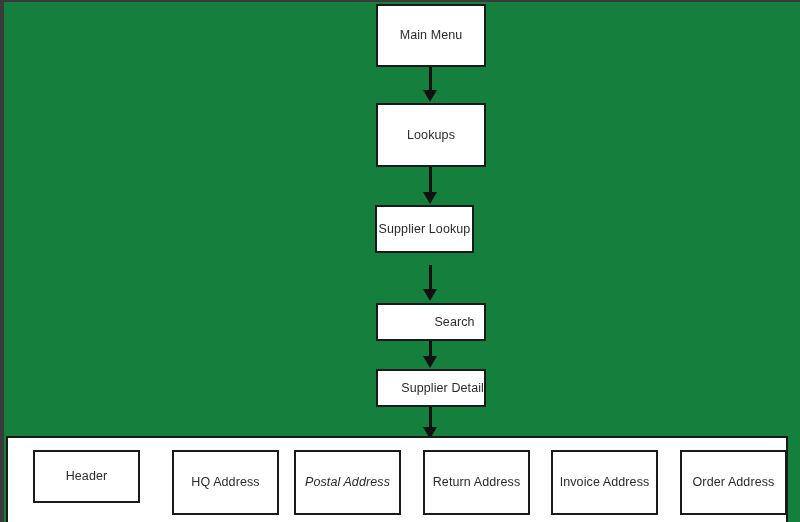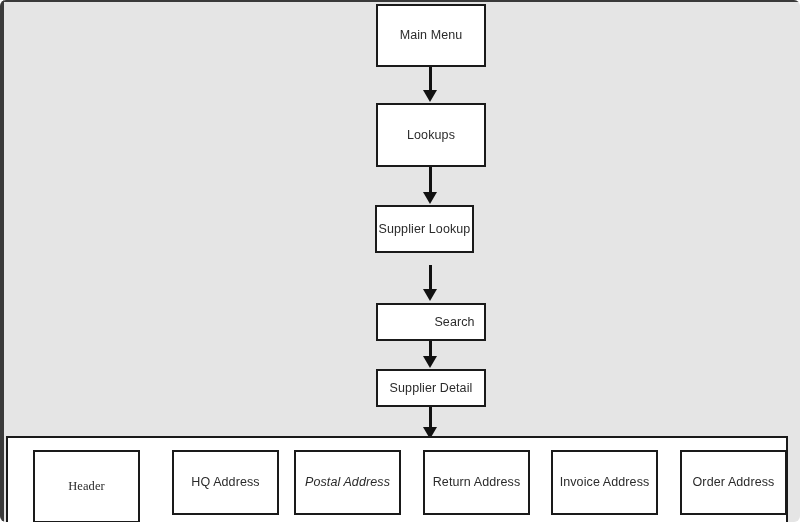--- a/index.html
+++ b/index.html
@@ -7,23 +7,22 @@
     padding: 0;
     background: #ffffff;
   }
   body {
     font-family: "Liberation Sans", sans-serif;
   }
   #canvas {
     position: relative;
     width: 800px;
     height: 522px;
-    background: #e5e5e5;
+    background: #15803d;
     overflow: hidden;
-    border-radius: 6px;
   }
   
   .frame-left {
     position: absolute;
     left: 0;
     top: 0;
     width: 4px;
     height: 522px;
     background: #3a3a3a;
   }
@@ -105,30 +104,30 @@
   <div class="conn" style="left:429px; top:265px; height:25px;"></div>
   <div class="arrowhead" style="left:423px; top:289px;"></div>
 
   <div class="node" style="left:376px; top:303px; width:110px; height:38px;padding-left:47px;">
     <span>Search</span>
   </div>
 
   <div class="conn" style="left:429px; top:341px; height:18px;"></div>
   <div class="arrowhead" style="left:423px; top:356px;"></div>
 
-  <div class="node" style="left:376px; top:369px; width:110px; height:38px;">
+  <div class="node" style="left:376px; top:369px; width:110px; height:38px;justify-content:flex-end;">
     <span>Supplier Detail</span>
   </div>
 
   <div class="conn" style="left:429px; top:407px; height:25px;"></div>
   <div class="arrowhead" style="left:423px; top:427px;"></div>
 
   <div class="group-box" style="left:6px; top:436px; width:782px; height:100px;">
 
-    <div class="node" style="left:25px; top:12px; width:107px; height:73px;font-family:Liberation Serif, serif;">
+    <div class="node" style="left:25px; top:12px; width:107px; height:53px;">
       <span>Header</span>
     </div>
 
     <div class="node" style="left:164px; top:12px; width:107px; height:65px;">
       <span>HQ Address</span>
     </div>
 
     <div class="node" style="left:286px; top:12px; width:107px; height:65px;font-style:italic;">
       <span>Postal Address</span>
     </div>

